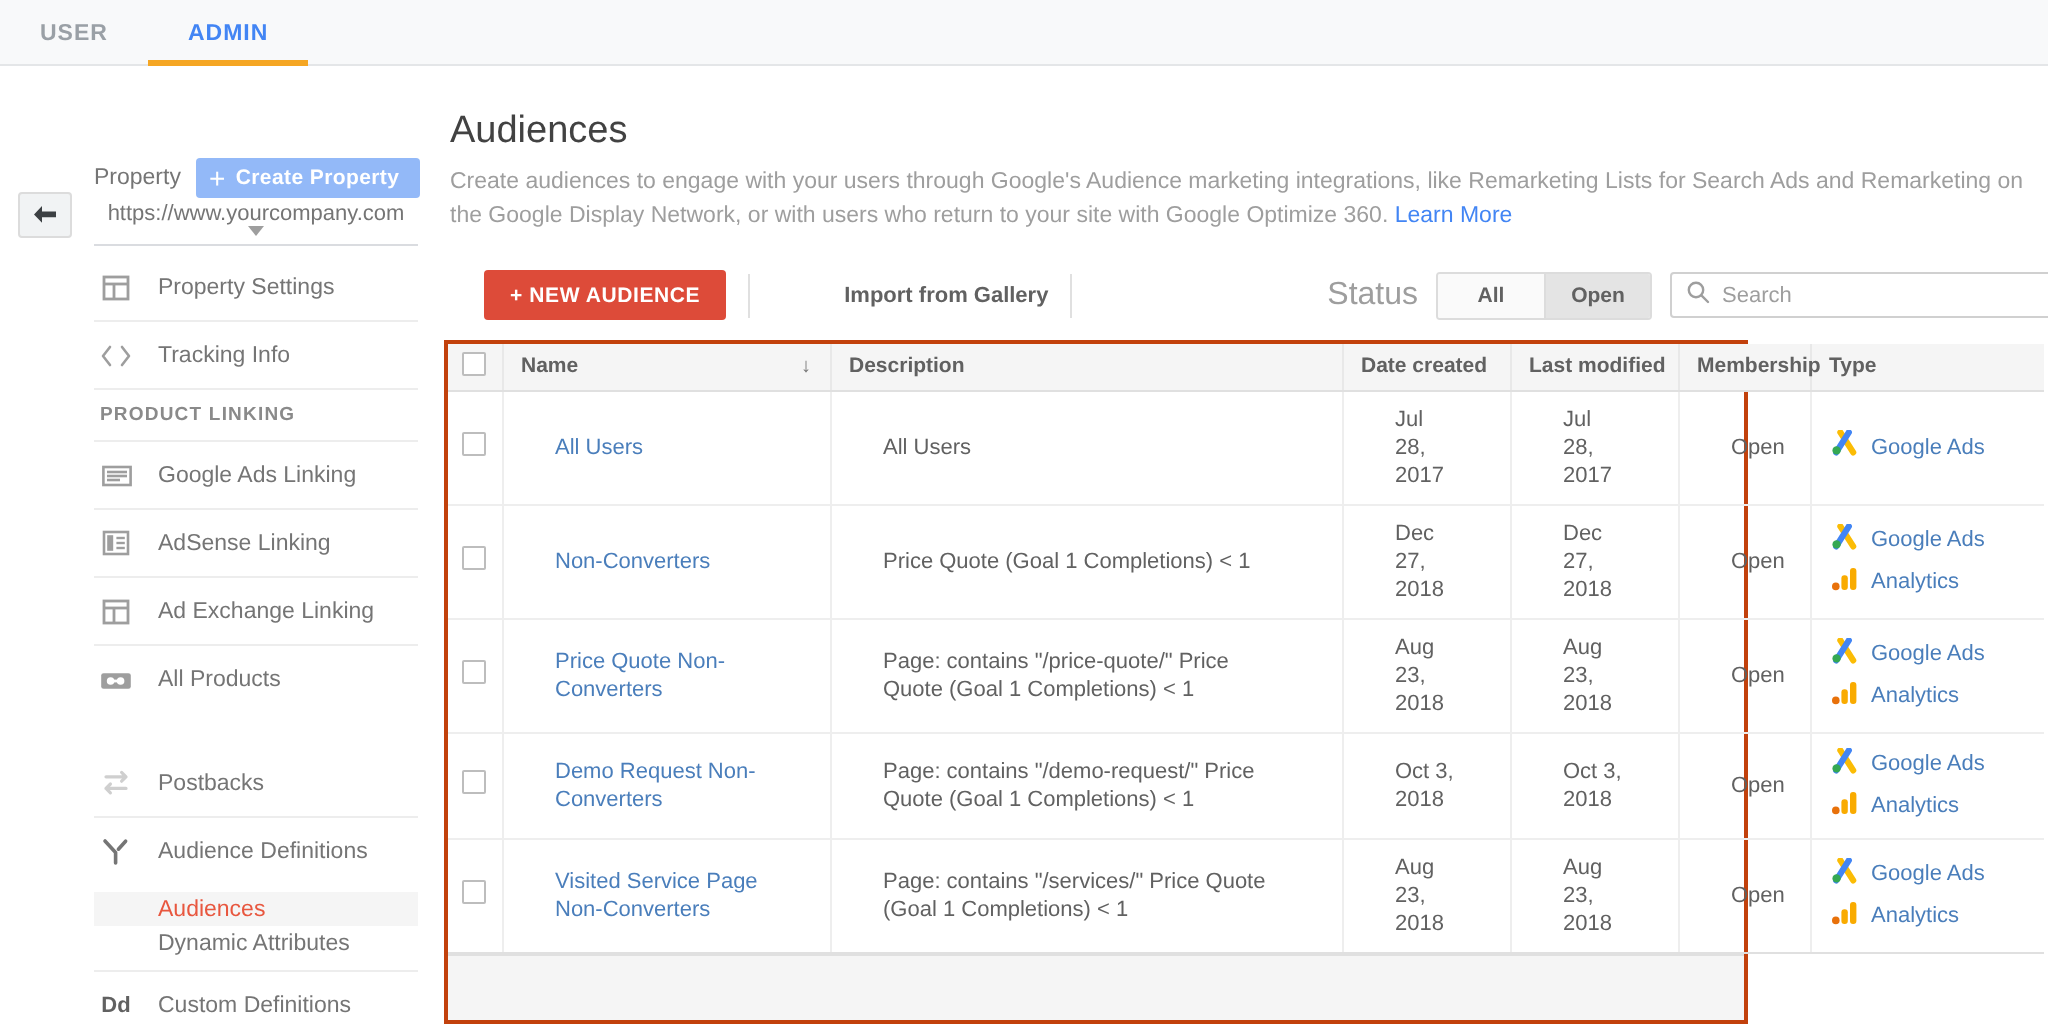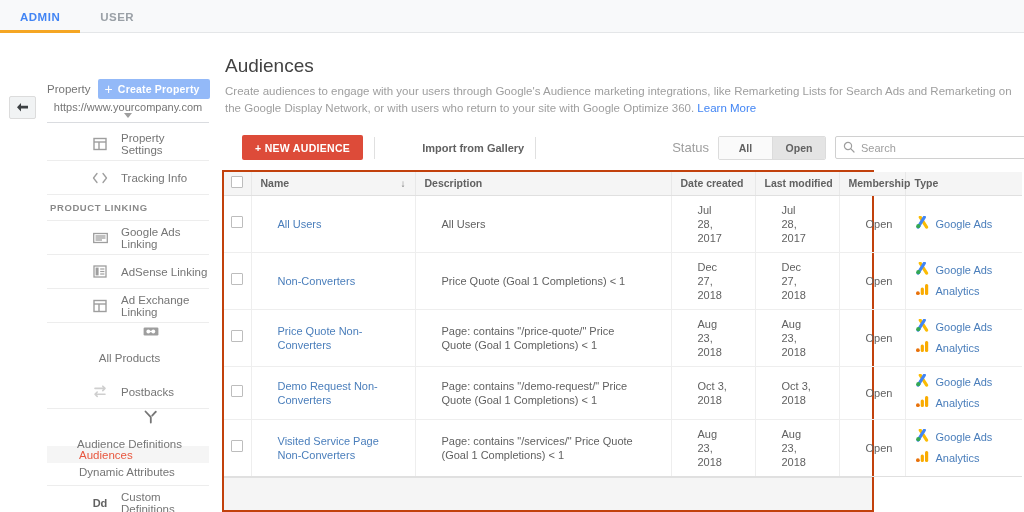--- a/index.html
+++ b/index.html
@@ -74,26 +74,25 @@
     border-top: 5px solid #9e9e9e;
   }
 
   .navlist { position: absolute; left: 47px; top: 94px; width: 162px; }
   .navitem {
     display: flex; align-items: center; gap: 13px;
     height: 34px; padding-left: 3px;
     border-bottom: 1px solid #ededed;
     font-size: 11.5px; color: #757575; cursor: pointer;
   }
-  .navitem.noborder { border-bottom: none; flex-direction: column; }
+  .navitem.noborder { border-bottom: none; }
   .navitem .ic {
     width: 16px; height: 16px; flex: 0 0 16px;
     display: flex; align-items: center; justify-content: center;
     color: #9e9e9e;
-    margin-left: 42px;
   }
   .section-head {
     height: 26px; display: flex; align-items: center;
     font-size: 9.5px; font-weight: bold; letter-spacing: .6px;
     color: #8a8a8a; border-bottom: 1px solid #ededed;
     padding-left: 3px;
   }
   .spacer-nav { height: 18px; }
   .subitem {
     height: 17px; display: flex; align-items: center;
@@ -127,21 +126,21 @@
     cursor: pointer; margin-left: 2px;
   }
   .vsep { width: 1px; height: 22px; background: #e0e0e0; margin: 0 11px; }
   .import-btn {
     font-size: 11px; font-weight: bold; color: #616161; cursor: pointer; margin-left: 36px;
   }
   .tb-right {
     margin-left: auto; display: flex; align-items: center; gap: 9px;
     padding-right: 3px;
   }
-  .status-label { font-size: 13px; color: #9e9e9e; }
+  .status-label { font-size: 16px; color: #9e9e9e; }
   .segbtns { display: flex; border: 1px solid #dcdcdc; border-radius: 2px; overflow: hidden; }
   .segbtn {
     width: 53px; height: 22px; display: flex; align-items: center; justify-content: center;
     font-size: 10.5px; font-weight: bold; color: #616161; background: #fafafa; cursor: pointer;
   }
   .segbtn + .segbtn { border-left: 1px solid #dcdcdc; }
   .segbtn.on { background: #e4e4e4; }
   .searchbox {
     width: 202px; height: 23px; border: 1px solid #d0d0d0; border-radius: 2px;
     display: flex; align-items: center; gap: 6px; padding: 0 7px; background: #fff;
@@ -188,22 +187,22 @@
   .typerow span { color: #4a7ebb; font-size: 11px; }
   .tfoot {
     height: 33px; background: #f5f5f5; border-top: 1px solid #e0e0e0;
   }
 </style>
 </head>
 <body>
 
 <div class="topbar">
   <div class="tabs">
+    <div class="tab">USER</div>
     <div class="tab active">ADMIN</div>
-    <div class="tab">USER</div>
   </div>
 </div>
 
 <div class="railline"></div>
 
 <div class="backbtn">
   <span>
     <svg width="13" height="11" viewBox="0 0 13 11">
       <path d="M5 1 L1 5.2 L5 9.4 L5 6.6 L12 6.6 L12 3.8 L5 3.8 Z" fill="#3c4043"></path>
     </svg>

